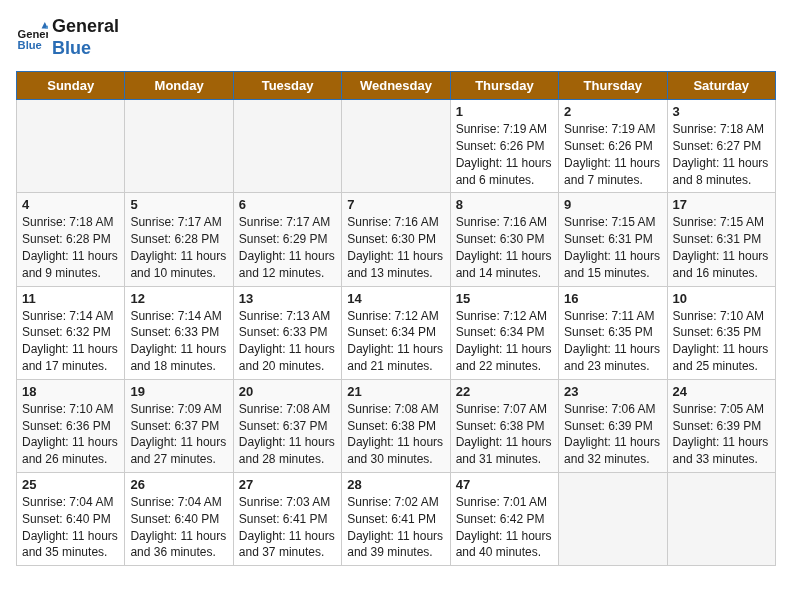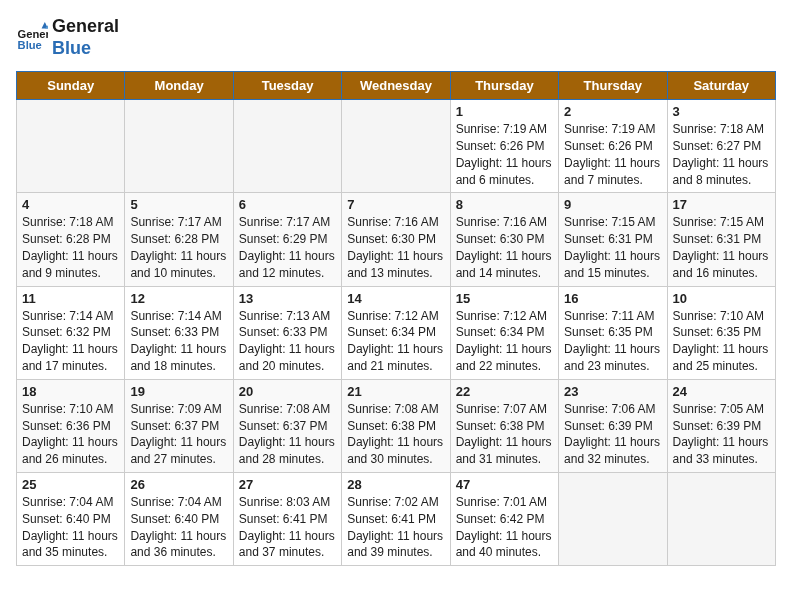--- a/index.html
+++ b/index.html
@@ -271,21 +271,21 @@
 Daylight: 11 hours and 35 minutes.</div>
         </td>
         <td>
           <div class="day-num">26</div>
           <div class="day-info">Sunrise: 7:04 AM
 Sunset: 6:40 PM
 Daylight: 11 hours and 36 minutes.</div>
         </td>
         <td>
           <div class="day-num">27</div>
-          <div class="day-info">Sunrise: 8:03 AM
+          <div class="day-info">Sunrise: 7:03 AM
 Sunset: 6:41 PM
 Daylight: 11 hours and 37 minutes.</div>
         </td>
         <td>
           <div class="day-num">28</div>
           <div class="day-info">Sunrise: 7:02 AM
 Sunset: 6:41 PM
 Daylight: 11 hours and 39 minutes.</div>
         </td>
         <td>

